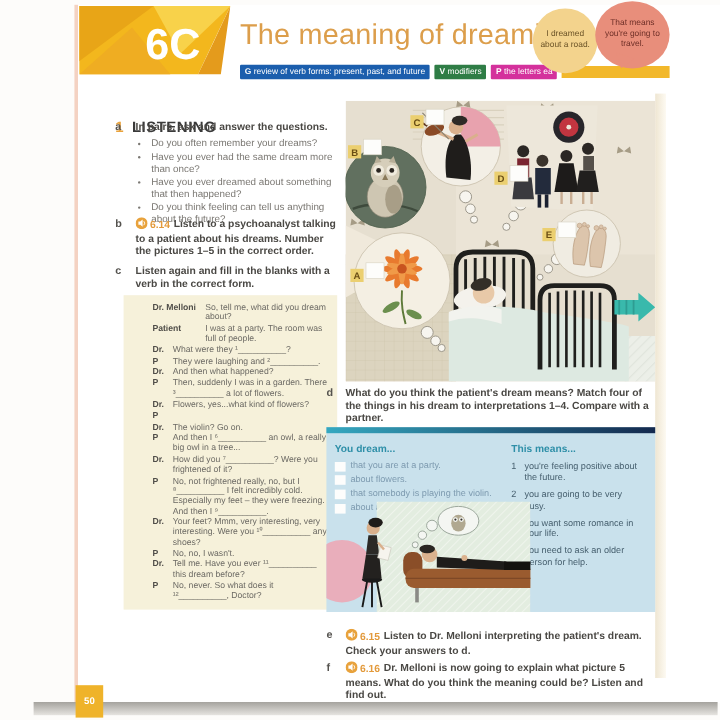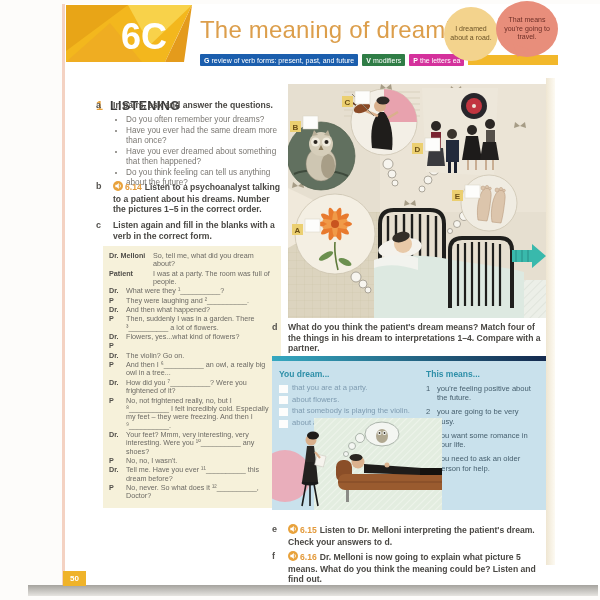--- a/index.html
+++ b/index.html
@@ -34,27 +34,27 @@
   .ex{position:absolute;display:flex;gap:9px;}
   .exletter{font-weight:bold;color:#55534F;font-size:9px;width:8px;flex:none;}
   .extext{font-size:8.6px;color:#4A4844;font-weight:bold;line-height:1.25;}
   .questions{list-style:disc;margin:4px 0 0 2px;padding-left:11px;color:#7B7873;
              font-weight:normal;font-size:8.2px;}
   .questions li{line-height:1.2;margin-bottom:1.5px;}
   .chip{display:inline-block;vertical-align:-1.5px;margin-right:2px;}
   .audio-num{color:#E39A3B;margin-right:3px;}
 
   .dialogue{position:absolute;left:103px;top:246px;width:178px;background:#F6F1DA;
-            padding:6px 5px 6px 6px;box-sizing:border-box;}
+            padding:6px 5px 6px 24px;box-sizing:border-box;}
   .drow{display:flex;font-size:7.2px;line-height:1.16;color:#6C6A64;margin-bottom:1px;}
   .spk{font-weight:bold;color:#504E49;flex:none;width:17px;}
   .drow.wide .spk{width:44px;}
   .dtext{flex:1;}
 
-  .page-num{position:absolute;left:63px;top:571px;width:23px;height:15px;background:#EFB32A;
+  .page-num{position:absolute;left:63px;top:571px;width:23px;height:27px;background:#EFB32A;
             color:#fff;font-size:8px;font-weight:bold;display:flex;align-items:center;justify-content:center;}
 
   
   .collage{position:absolute;left:288px;top:84px;width:258px;height:234px;}
   .rex{position:absolute;left:272px;width:276px;display:flex;gap:8px;}
 
   .match-box{position:absolute;left:272px;top:356px;width:274px;height:154px;background:#C9E1EC;}
   .match-box:before{content:"";position:absolute;left:0;top:0;width:100%;height:5px;
             background:linear-gradient(to right,#35A8C0,#14294E);}
   .mb-head{font-size:8.5px;font-weight:bold;color:#2E8FA8;margin:0 0 5px 0;}

